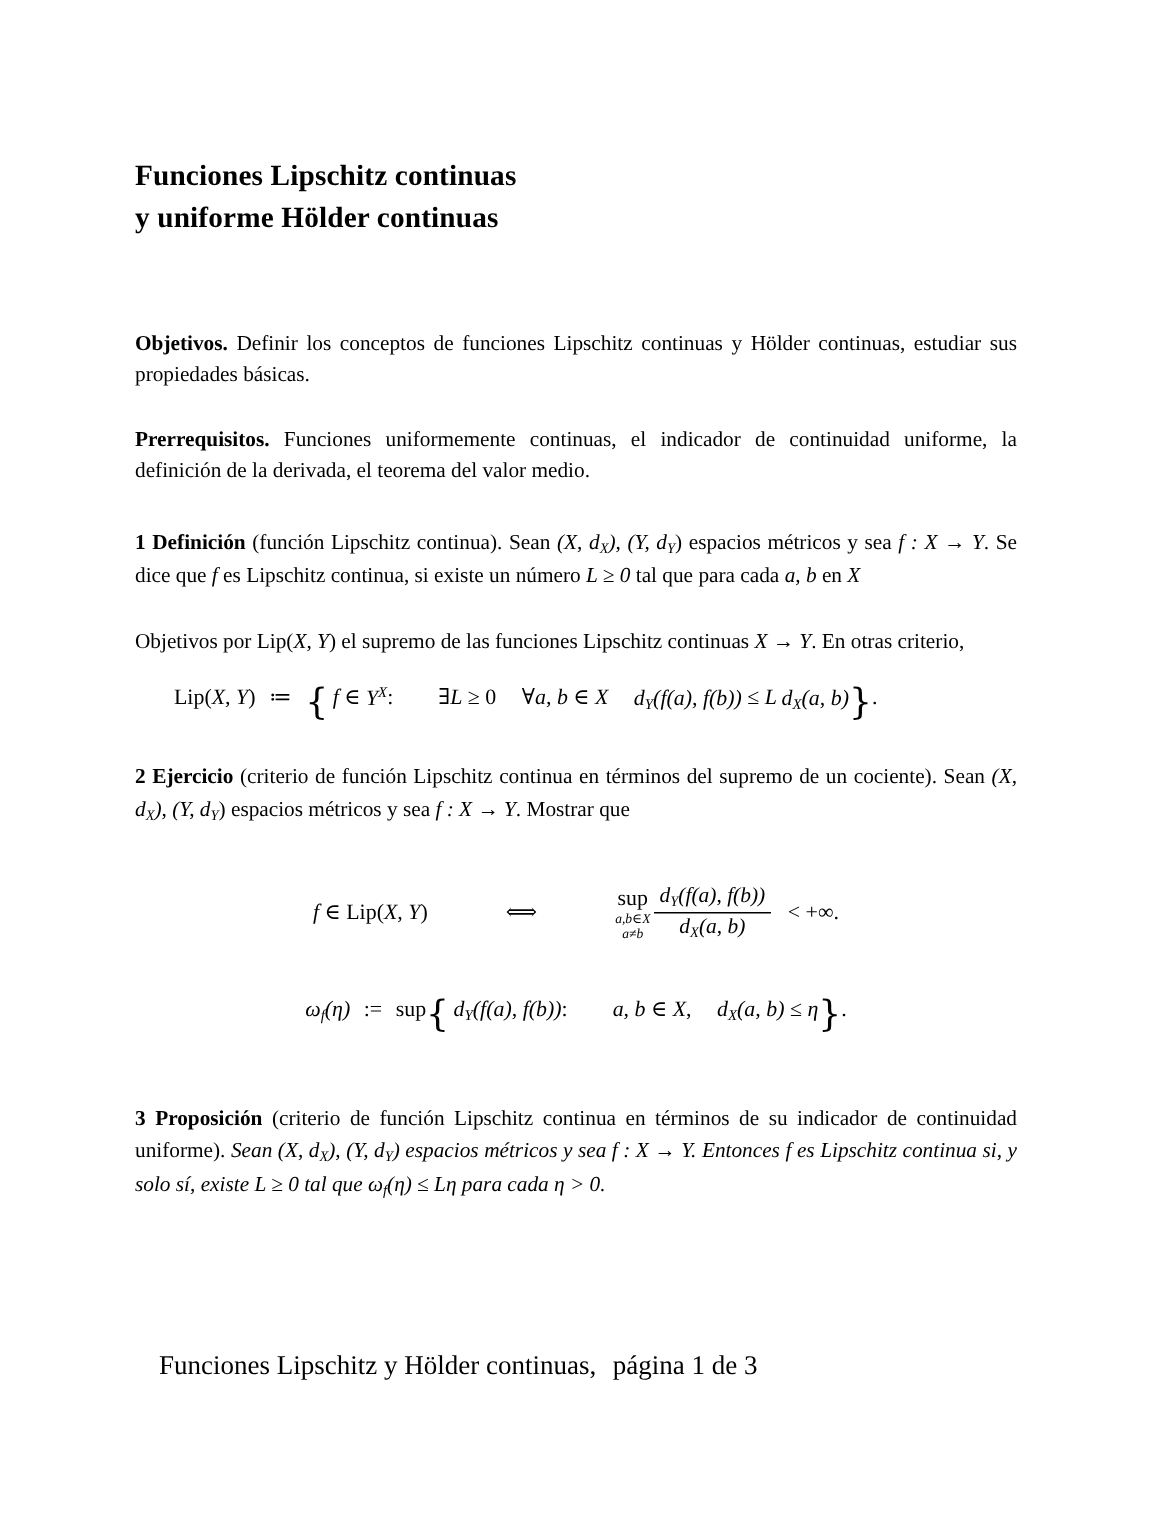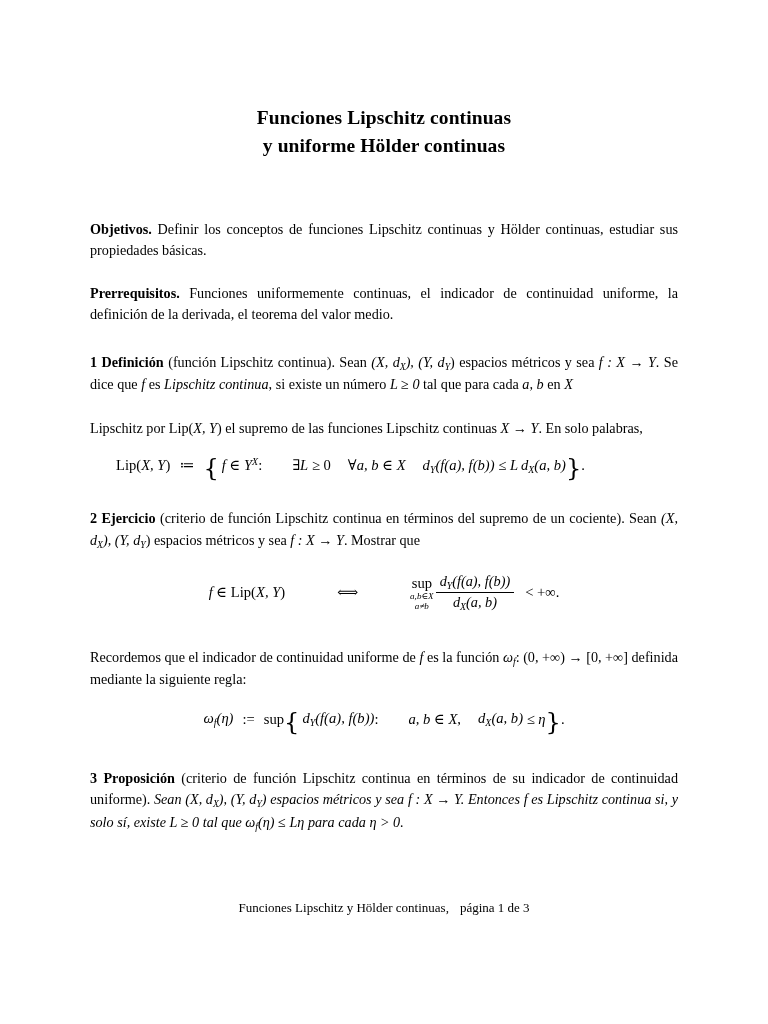--- a/index.html
+++ b/index.html
@@ -17,37 +17,36 @@
   }
   .page {
     position: absolute;
     left: 90px;
     top: 0;
     width: 588px;
     height: 1024px;
   }
   
   .title {
-    text-align: center;
     font-weight: bold;
     font-size: 19.5px;
     line-height: 1.45;
     margin-top: 104px;
     letter-spacing: 0.1px;
   }
   .title .line { display: block; }
   
   .para {
     font-size: 14.2px;
     line-height: 1.52;
     text-align: justify;
     margin-top: 21px;
   }
   .lead { font-weight: bold; }
-  .it { font-style: italic; }
+  .it { }
   .body-italic { font-style: italic; }
   
   .m {
     font-family: "Liberation Serif", "DejaVu Serif", serif;
     font-style: italic;
   }
   .mr { font-style: normal; }
   .op { font-style: normal; }
   sub.s, sup.s {
     font-size: 0.68em;
@@ -79,21 +78,21 @@
   .gap-s { display: inline-block; width: 9px; }
   .gap-m { display: inline-block; width: 17px; }
   .gap-l { display: inline-block; width: 30px; }
   .gap-xl { display: inline-block; width: 52px; }
   .thin { display: inline-block; width: 3px; }
   
   .frac {
     display: inline-block;
     vertical-align: middle;
     text-align: center;
-    margin: 0 2px;
+    margin: 16px 2px;
     position: relative;
     top: -0.06em;
   }
   .frac .num {
     display: block;
     padding: 0 4px 1px 4px;
     border-bottom: 1px solid #000;
     font-size: 0.98em;
   }
   .frac .den {
@@ -122,25 +121,25 @@
     font-style: italic;
   }
   .suplim .lim2 {
     display: block;
     font-size: 0.62em;
     line-height: 1.12;
   }
   
   .footer {
     position: absolute;
-    left: 0;
+    left: 16px;
     top: 900px;
     width: 588px;
-    text-align: center;
-    font-size: 13px;
+    text-align: left;
+    font-size: 18px;
   }
   .footer .fgap { display: inline-block; width: 11px; }
 </style>
 </head>
 <body>
 
 <div class="page">
 
   <div class="title">
     <span class="line">Funciones Lipschitz continuas</span>
@@ -154,44 +153,41 @@
   <p class="para" style="">
     <span class="lead">Prerrequisitos.</span><span> Funciones uniformemente continuas, el indicador de continuidad uniforme, la definición de la derivada, el teorema del valor medio.</span>
   </p>
 
   <p class="para" style="margin-top:26px;">
     <span class="lead">1</span><span class="lead">&nbsp;</span><span class="lead">Definición</span><span> (función Lipschitz continua). Sean </span><span class="m"><span>(X, d</span><sub class="s">X</sub><span>), (Y, d</span><sub class="s">Y</sub></span><span>) espacios métricos y sea </span><span class="m">f : X → Y</span><span>. Se dice que </span><span class="m">f</span><span> es </span><span class="it">Lipschitz continua</span><span>, si existe un número </span><span class="m">L ≥ 0</span><span> tal que para cada </span><span class="m">a, b</span><span> en </span><span class="m">X</span>
   </p>
 
 
   <p class="para" style="margin-top:22px;">
-    <span>Lipschitz por </span><span class="mr"><span class="op">Lip(</span><span class="m">X, Y</span><span class="op">)</span></span><span> el supremo de las funciones Lipschitz continuas </span><span class="m">X → Y</span><span>. En solo palabras,</span>
+    <span>Objetivos por </span><span class="mr"><span class="op">Lip(</span><span class="m">X, Y</span><span class="op">)</span></span><span> el supremo de las funciones Lipschitz continuas </span><span class="m">X → Y</span><span>. En otras criterio,</span>
   </p>
 
   <div class="eq-left">
     <span class="op">Lip(</span><span class="m">X, Y</span><span class="op">)</span><span class="gap-s"></span><span class="op">≔</span><span class="gap-s"></span><span class="brace">{</span><span class="thin"></span><span class="m">f</span><span class="op"> ∈ </span><span class="m">Y<sup class="s">X</sup></span><span class="op">:</span><span class="gap-l"></span><span class="op">∃</span><span class="m">L</span><span class="op"> ≥ 0</span><span class="gap-m"></span><span class="op">∀</span><span class="m">a, b</span><span class="op"> ∈ </span><span class="m">X</span><span class="gap-m"></span><span class="m">d<sub class="s">Y</sub>(f(a), f(b))</span><span class="op"> ≤ </span><span class="m">L</span><span class="thin"></span><span class="m">d<sub class="s">X</sub>(a, b)</span><span class="brace">}</span><span class="op">.</span>
   </div>
 
   <p class="para" style="margin-top:26px;">
     <span class="lead">2</span><span class="lead">&nbsp;</span><span class="lead">Ejercicio</span><span> (criterio de función Lipschitz continua en términos del supremo de un cociente). Sean </span><span class="m"><span>(X, d</span><sub class="s">X</sub><span>), (Y, d</span><sub class="s">Y</sub></span><span>) espacios métricos y sea </span><span class="m">f : X → Y</span><span>. Mostrar que</span>
   </p>
 
   <div class="eq" style="margin-top:22px;">
     <span class="m">f</span><span class="op"> ∈ </span><span class="op">Lip(</span><span class="m">X, Y</span><span class="op">)</span><span class="gap-xl"></span><span class="op">⟺</span><span class="gap-xl"></span><span class="suplim"><span class="opname">sup</span><span class="lim1 m">a,b∈X</span><span class="lim2 m">a≠b</span></span><span class="frac"><span class="num m">d<sub class="s">Y</sub>(f(a), f(b))</span><span class="den m">d<sub class="s">X</sub>(a, b)</span></span><span class="gap-s"></span><span class="op">&lt; +∞.</span>
   </div>
 
-  <p class="para" style="margin-top:34px;">
-    <span>Recordemos que el indicador de continuidad uniforme de </span><span class="m">f</span><span> es la función </span><span class="m"><span>ω</span><sub class="s">f</sub></span><span>: (0, +∞) → [0, +∞] definida mediante la siguiente regla:</span>
-  </p>
 
   <div class="eq" style="margin-top:17px;">
     <span class="m">ω<sub class="s">f</sub>(η)</span><span class="gap-s"></span><span class="op">:=</span><span class="gap-s"></span><span class="op">sup</span><span class="brace">{</span><span class="thin"></span><span class="m">d<sub class="s">Y</sub>(f(a), f(b))</span><span class="op">:</span><span class="gap-l"></span><span class="m">a, b</span><span class="op"> ∈ </span><span class="m">X</span><span class="op">,</span><span class="gap-m"></span><span class="m">d<sub class="s">X</sub>(a, b)</span><span class="op"> ≤ </span><span class="m">η</span><span class="brace">}</span><span class="op">.</span>
   </div>
 
-  <p class="para" style="margin-top:32px;">
+  <p class="para" style="margin-top:46px;">
     <span class="lead">3</span><span class="lead">&nbsp;</span><span class="lead">Proposición</span><span> (criterio de función Lipschitz continua en términos de su indicador de continuidad uniforme). </span><span class="body-italic"><span>Sean </span><span class="m"><span>(X, d</span><sub class="s">X</sub><span>), (Y, d</span><sub class="s">Y</sub></span><span>) espacios métricos y sea </span><span class="m">f : X → Y</span><span>. Entonces </span><span class="m">f</span><span> es Lipschitz continua si, y solo sí, existe </span><span class="m">L ≥ 0</span><span> tal que </span><span class="m"><span>ω</span><sub class="s">f</sub><span>(η) ≤ Lη</span></span><span> para cada </span><span class="m">η &gt; 0</span><span>.</span></span>
   </p>
 
   <div class="footer">
     <span>Funciones Lipschitz y Hölder continuas,</span><span class="fgap"></span><span>página 1 de 3</span>
   </div>
 
 </div>
 
 </body></html>

